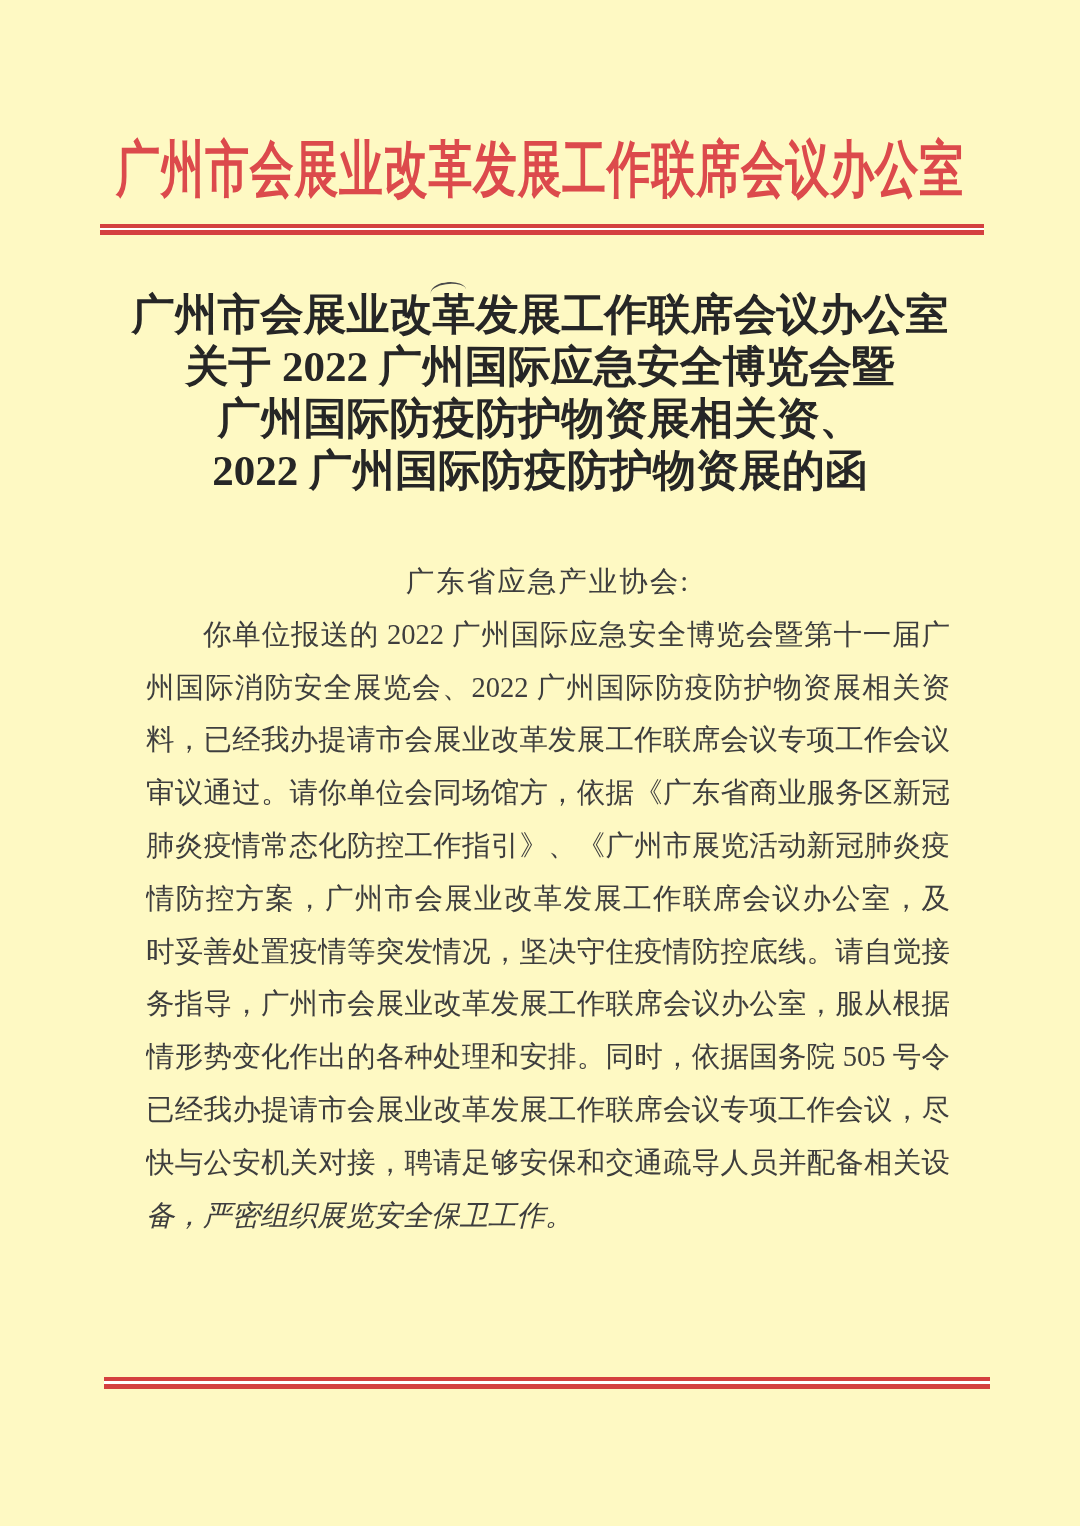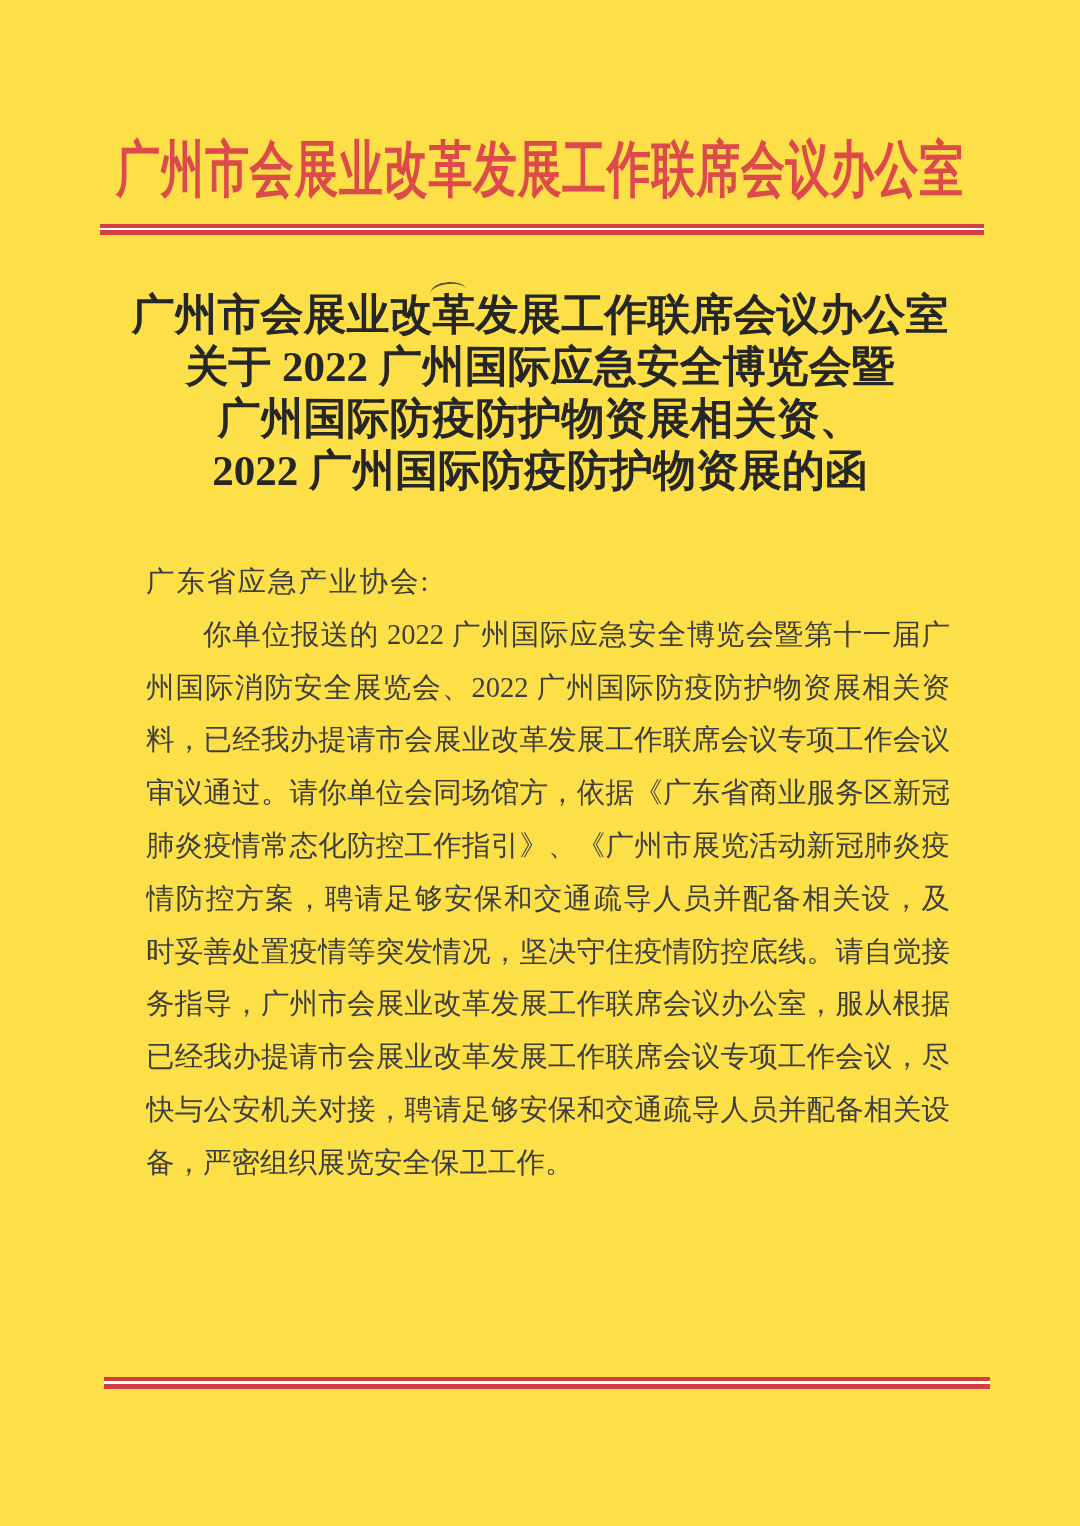--- a/index.html
+++ b/index.html
@@ -4,21 +4,21 @@
 <style>
   html, body {
     margin: 0;
     padding: 0;
     background: #ffffff;
   }
   .page {
     position: relative;
     width: 1080px;
     height: 1526px;
-    background: #fde047;
+    background: #fef9c3;
     overflow: hidden;
     font-family: "Liberation Serif", "DejaVu Serif", serif;
   }
   
   .letterhead {
     position: absolute;
     top: 134px;
     left: 0;
     width: 100%;
     display: flex;
@@ -94,34 +94,35 @@
     color: #3e3e3e;
     font-size: 28.5px;
   }
   .row {
     height: 52.8px;
     line-height: 52.8px;
     overflow: hidden;
     white-space: normal;
   }
   .salutation {
-    text-align: left;
+    text-align: center;
     letter-spacing: 2px;
   }
   .jline {
     text-align: justify;
     text-align-last: justify;
     text-justify: inter-character;
   }
   .jline.indent {
     text-indent: 2em;
   }
   .lastline {
     text-align: right;
     text-align-last: left;
+    font-style: italic;
   }
 </style>
 </head>
 <body>
 
 <div class="page">
 
   <div class="letterhead">
     <span class="lh-text">广州市会展业改革发展工作联席会议办公室</span>
   </div>
@@ -137,23 +138,24 @@
     <div class="t-line">2022 广州国际防疫防护物资展的函</div>
   </div>
 
   <div class="body-block">
     <div class="row salutation">广东省应急产业协会:</div>
     <div class="row jline indent">你单位报送的 2022 广州国际应急安全博览会暨第十一届广</div>
     <div class="row jline">州国际消防安全展览会、2022 广州国际防疫防护物资展相关资</div>
     <div class="row jline">料，已经我办提请市会展业改革发展工作联席会议专项工作会议</div>
     <div class="row jline">审议通过。请你单位会同场馆方，依据《广东省商业服务区新冠</div>
     <div class="row jline">肺炎疫情常态化防控工作指引》、《广州市展览活动新冠肺炎疫</div>
-    <div class="row jline">情防控方案，聘请足够安保和交通疏导人员并配备相关设，及</div>
+    <div class="row jline">情防控方案，广州市会展业改革发展工作联席会议办公室，及</div>
     <div class="row jline">时妥善处置疫情等突发情况，坚决守住疫情防控底线。请自觉接</div>
     <div class="row jline">务指导，广州市会展业改革发展工作联席会议办公室，服从根据疫</div>
+    <div class="row jline">情形势变化作出的各种处理和安排。同时，依据国务院 505 号令</div>
     <div class="row jline">已经我办提请市会展业改革发展工作联席会议专项工作会议，尽</div>
     <div class="row jline">快与公安机关对接，聘请足够安保和交通疏导人员并配备相关设</div>
     <div class="row lastline">备，严密组织展览安全保卫工作。</div>
   </div>
 
   <div class="rule rule-bottom"></div>
 
 </div>
 
 </body></html>

